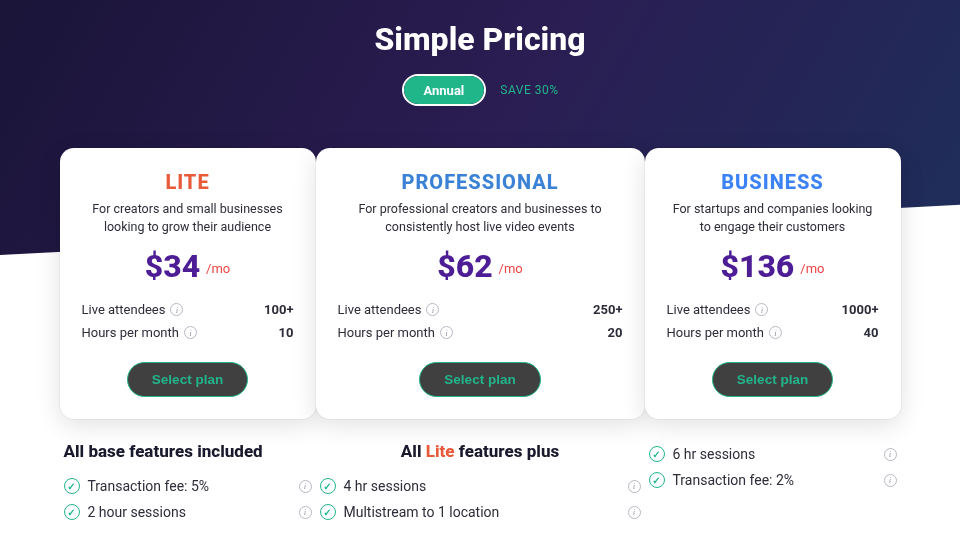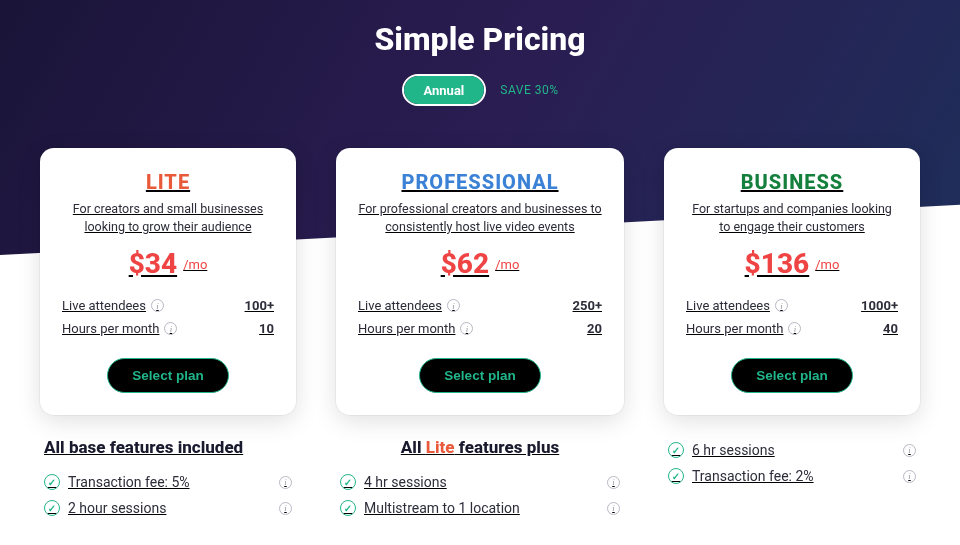--- a/index.html
+++ b/index.html
@@ -67,64 +67,62 @@
   .save-badge {
     color: #21b68a;
     font-size: 12px;
     font-weight: 400;
     letter-spacing: 0.5px;
   }
   .cards {
     display: flex;
     justify-content: center;
     align-items: flex-start;
-    gap: 40px;
     margin-top: 42px;
     padding: 0 44px;
-    text-decoration: underline;
   }
   .col {
     display: flex;
     flex-direction: column;
     align-items: center;
   }
   .card {
     background: #fff;
     border-radius: 14px;
     box-shadow: 0 6px 24px rgba(0,0,0,0.12), 0 0 0 1px rgba(0,0,0,0.04);
     padding: 22px 22px 22px 22px;
     text-align: center;
   }
   .col-lite .card, .col-business .card { width: 256px; }
-  .col-pro .card { width: 288px; }
+  .col-pro .card { width: 329px; }
   .plan-name {
     font-size: 20px;
     font-weight: 800;
     letter-spacing: 1px;
   }
   .col-lite .plan-name { color: #e85a3a; }
   .col-pro .plan-name { color: #3b82d6; }
-  .col-business .plan-name { color: #15803d; }
+  .col-business .plan-name { color: #3b82f6; }
   .plan-desc {
     color: #2d2d3a;
     font-size: 12.5px;
     line-height: 1.45;
     margin-top: 6px;
   }
   .price-row {
     margin-top: 14px;
     display: flex;
     align-items: flex-end;
     justify-content: center;
     gap: 6px;
   }
   .price {
-    font-size: 28px;
+    font-size: 32px;
     font-weight: 800;
-    color: #ef4444;
+    color: #4c1d95;
     line-height: 1;
   }
   .per {
     font-size: 13px;
     color: #ef4444;
     padding-bottom: 6px;
   }
   .stats { margin-top: 16px; }
   .stat {
     display: flex;
@@ -145,21 +143,21 @@
     font-size: 9px;
     color: #9a9aaa;
     font-style: italic;
     font-family: Georgia, serif;
   }
   .select-btn {
     margin-top: 18px;
     display: inline-block;
     border: 1.5px solid #21b68a;
     color: #21b68a;
-    background: #000000;
+    background: #404040;
     border-radius: 999px;
     padding: 9px 24px;
     font-size: 13.5px;
     font-weight: 700;
     cursor: pointer;
   }
   .features {
     margin-top: 22px;
     width: 100%;
     padding: 0 4px;

